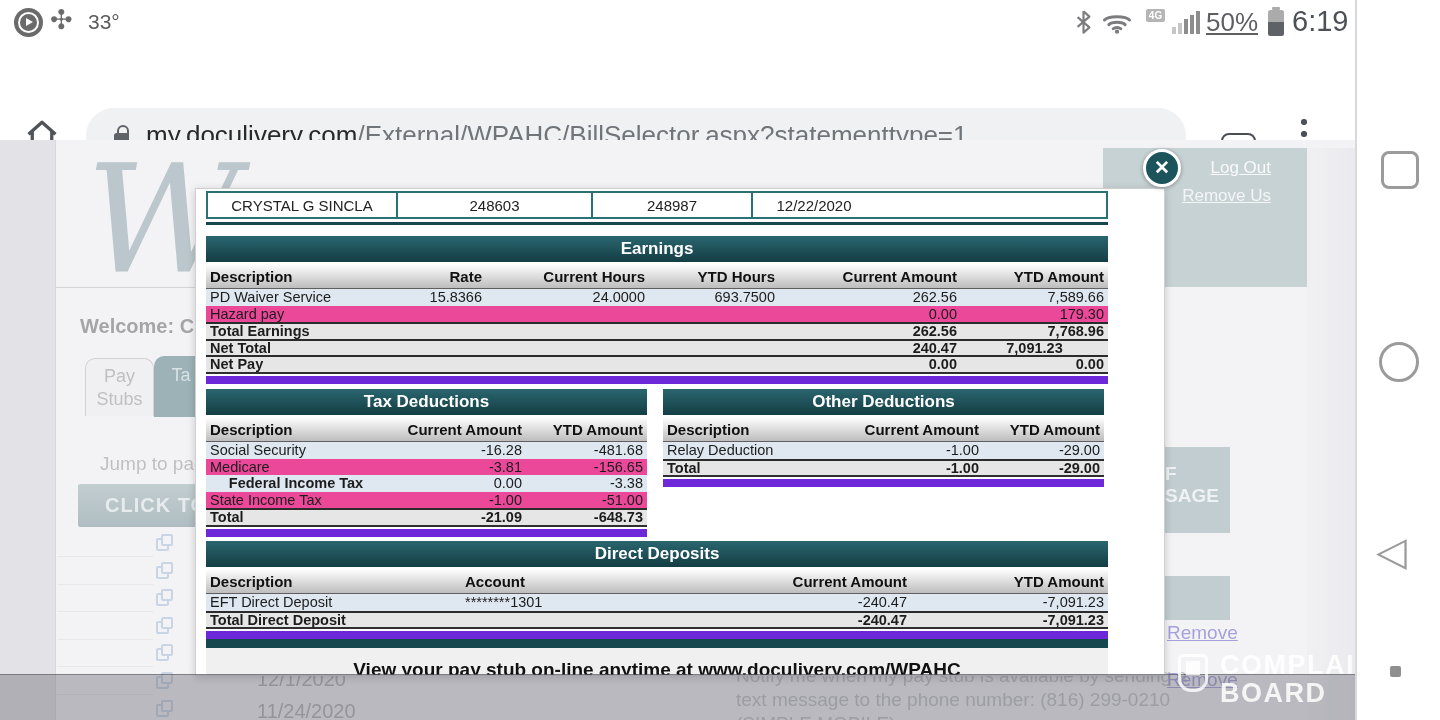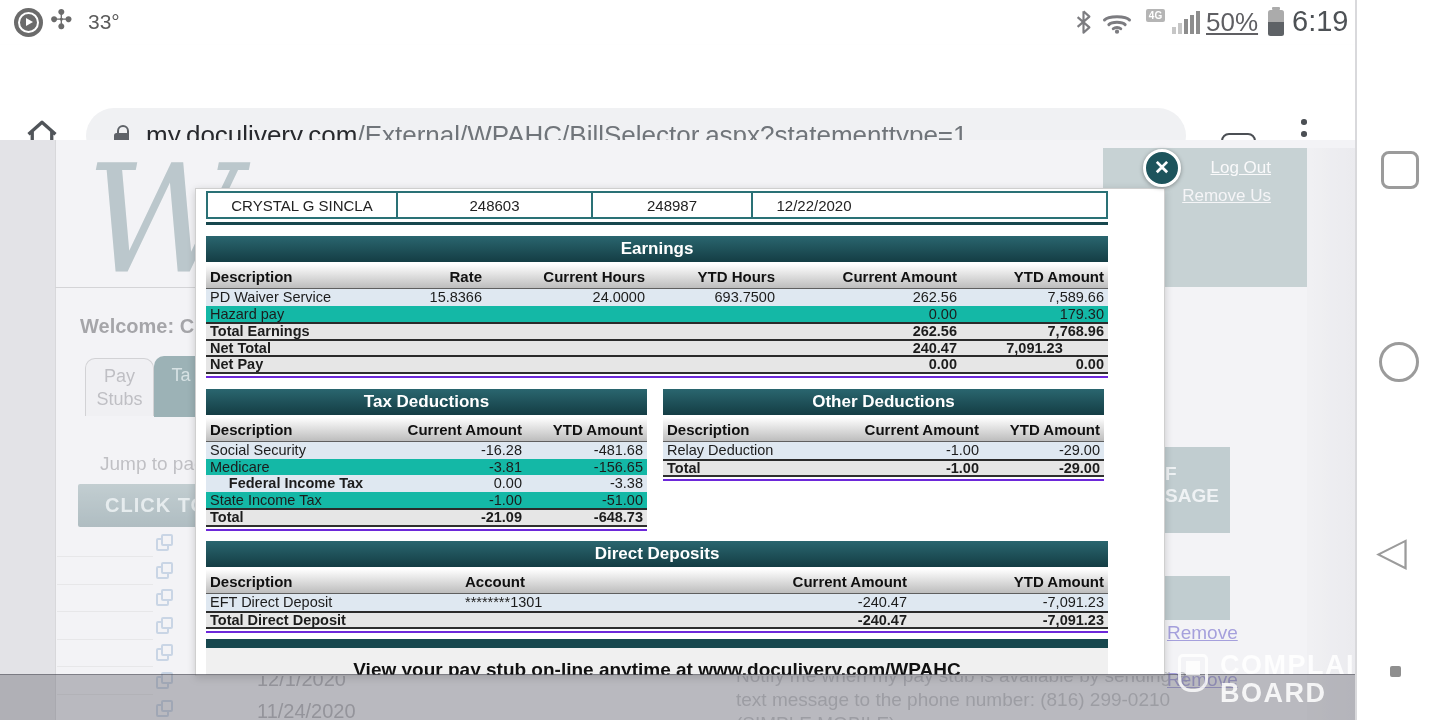--- a/index.html
+++ b/index.html
@@ -87,27 +87,27 @@
 
   
   .modal{position:absolute;left:195px;top:48px;width:970px;height:488px;background:#fff;overflow:hidden;
     border:1px solid #cfcfcf;box-shadow:0 2px 8px rgba(0,0,0,.18);box-sizing:border-box;}
   .m-inner{position:absolute;left:10px;top:0;width:902px;}
   .info-row{position:absolute;top:2px;left:0;width:902px;height:28px;display:flex;border:2px solid #2a7176;box-sizing:border-box;background:#fff;}
   .info-cell{height:100%;border-right:2px solid #2a7176;box-sizing:border-box;font-size:15px;color:#222;
     display:flex;align-items:center;justify-content:center;white-space:nowrap;overflow:hidden;}
   .info-cell:last-child{border-right:none;}
   .info-bar{position:absolute;top:33px;left:0;width:902px;height:3px;background:#17474e;}
-  .tbl{position:absolute;box-sizing:border-box;background:#fff;border-bottom:2px solid #6d28d9;padding-bottom:2px;}
+  .tbl{position:absolute;box-sizing:border-box;background:#fff;border-bottom:8px solid #6d28d9;padding-bottom:2px;}
   .t-title{height:26px;background:linear-gradient(180deg,#2a666f,#143d44);color:#fff;font-weight:bold;
     font-size:17px;text-align:center;line-height:26px;}
   .t-head{display:flex;background:linear-gradient(180deg,#ffffff,#bdbdbd);border-top:2px solid #fff;
     border-bottom:1.5px solid #5f5f5f;font-weight:bold;font-size:15px;height:24px;align-items:center;color:#111;}
   .t-body{border-bottom:2px solid #2f2f2f;}
-  .t-row{display:flex;font-size:14.5px;height:16.5px;align-items:center;color:#1c1c1c;background:#14b8a6;}
+  .t-row{display:flex;font-size:14.5px;height:16.5px;align-items:center;color:#1c1c1c;background:#ec4899;}
   .t-row.blue{background:#dfe8f1;}
   .t-row.gray{background:#e6e6e6;}
   .t-row.top{border-top:2px solid #2b2b2b;box-sizing:border-box;}
   .t-row.bold{font-weight:bold;}
   .t-cell{padding:0 4px;white-space:nowrap;overflow:hidden;box-sizing:border-box;}
   .tealbar{position:absolute;top:450px;left:0;width:902px;height:9px;background:#17474e;}
   .m-footer{position:absolute;top:459px;left:0;width:902px;height:60px;background:#f0f0f0;
     text-align:center;font-weight:bold;font-size:19px;color:#111;padding-top:11px;box-sizing:border-box;}
   .closebtn{position:absolute;left:1143px;top:9px;width:38px;height:38px;border-radius:50%;background:#1d545c;
     border:3px solid #fff;box-sizing:border-box;color:#fff;font-size:19px;font-weight:bold;text-align:center;

